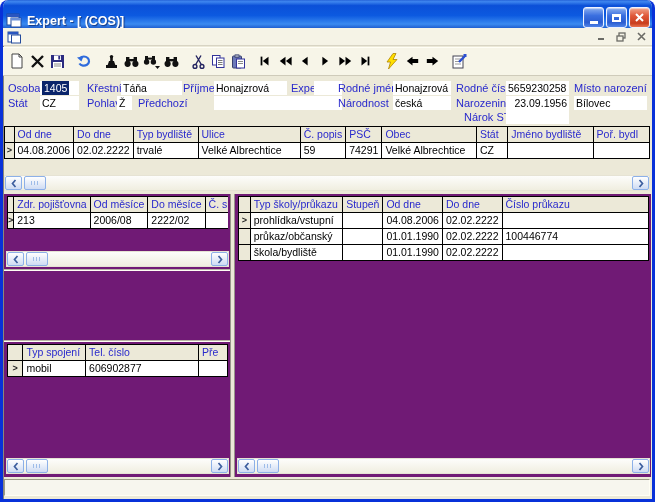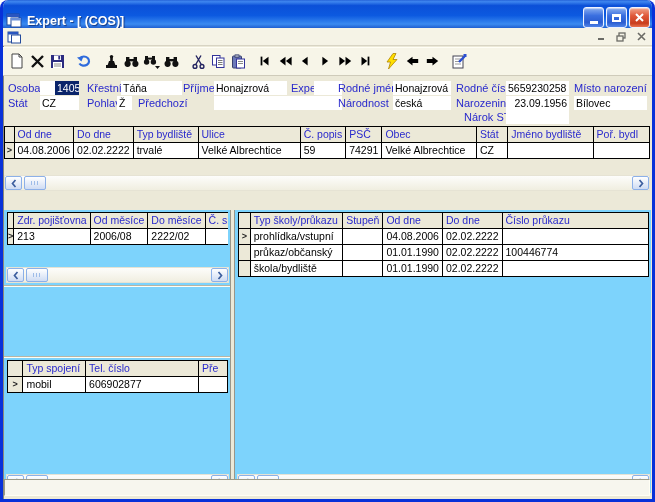--- a/index.html
+++ b/index.html
@@ -39,21 +39,21 @@
   .toolbar { position:absolute; left:0; top:19px; width:649px; height:29px;
     background:#f7f5e8; border-bottom:1px solid #cfcbba; box-shadow:inset 0 1px 0 #fffef6;
     display:flex; align-items:center; padding-left:4px; }
   .tool-btn { width:20px; height:22px; display:flex; align-items:center; justify-content:center; border:0; background:transparent; }
   .tgap { width:7px; }
   
   .formpanel { position:absolute; left:1px; top:50px; width:647px; height:47px; }
   .flabel { position:absolute; color:#2929cc; font-size:11px; white-space:nowrap; }
   .ffield { position:absolute; background:#fff; height:14px; font-size:10.5px; color:#000;
     padding:0 2px; white-space:nowrap; overflow:hidden; line-height:14px; }
-  .sel { background:#0a246a; color:#fff; padding:13px 2px;margin-left:13px; }
+  .sel { background:#0a246a; color:#fff; padding:13px 2px; }
   .r1 { top:3px; } .r2 { top:18px; } .r3 { top:32px; }
   .lr1 { top:4px; } .lr2 { top:19px; } .lr3 { top:33px; }
   
   .grid { border-collapse:collapse; table-layout:fixed; font-size:10.5px; }
   .grid th, .grid td { border:1px solid #000; height:16px; padding:0 3px; overflow:hidden;
     white-space:nowrap; text-align:left; font-weight:normal; line-height:15px; }
   .grid th { color:#2929cc; background:#ece9d8;margin-top:8px; }
   .grid td { background:#fff; color:#000; }
   .grid .ind { background:#ece9d8; text-align:center; padding:0; font-size:9px; font-weight:bold; color:#222; }
   .clip { position:absolute; overflow:hidden; }
@@ -62,21 +62,21 @@
     border:1px solid #e6e3d4; display:flex; align-items:stretch; }
   .sb-btn { width:17px; background:linear-gradient(180deg,#ffffff,#cfdcf3);
     border:1px solid #8cb0e8; border-radius:2px; display:flex; align-items:center; justify-content:center; }
   .sb-thumb { width:22px; margin-left:2px; background:linear-gradient(180deg,#ffffff,#cfdcf3);
     border:1px solid #8cb0e8; border-radius:2px; position:relative; }
   .sb-thumb::after { content:""; position:absolute; left:6px; right:6px; top:4px; bottom:4px;
     background:repeating-linear-gradient(90deg,#9ebce8 0 1px,transparent 1px 3px); }
   .sb-fill { flex:1; }
   
   .split { position:absolute; left:0; top:166px; width:649px; height:283px; }
-  .pane { position:absolute; top:16px; height:283px; background:#7dd3fc; }
+  .pane { position:absolute; top:0; height:283px; background:#701a75; }
   .pane-left { left:1px; width:227px; border-right:1px solid #98968a; }
   .pane-right { left:231px; width:417px; border-left:1px solid #98968a; }
   .sect-line { position:absolute; left:0; width:100%; height:2px;
     border-top:1px solid #b8b5a5; border-bottom:1px solid #fffef4; }
   
   .statusbar { position:absolute; left:1px; top:451px; width:646px; height:17px;
     background:#f7f6ee; border:1px solid; border-color:#9c9a87 #fffef4 #fffef4 #9c9a87; }
   svg { display:block; }
 </style>
 </head>

